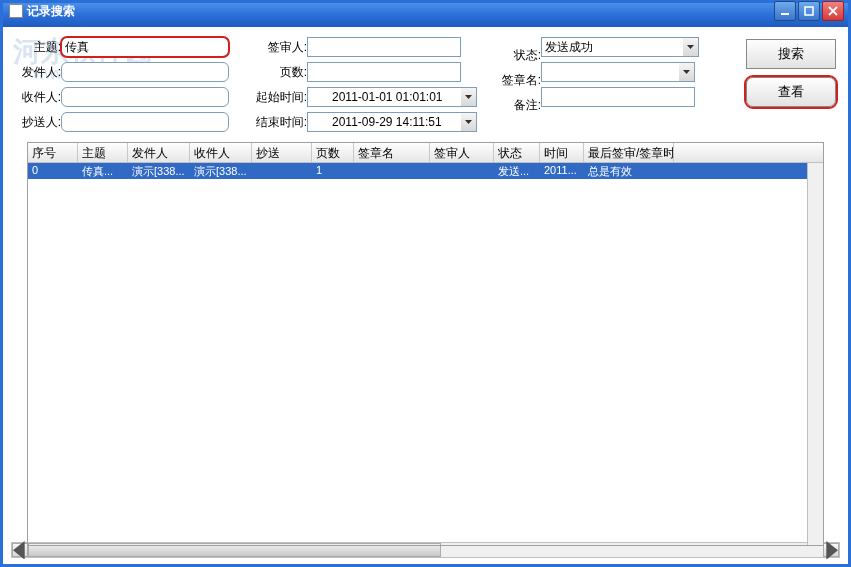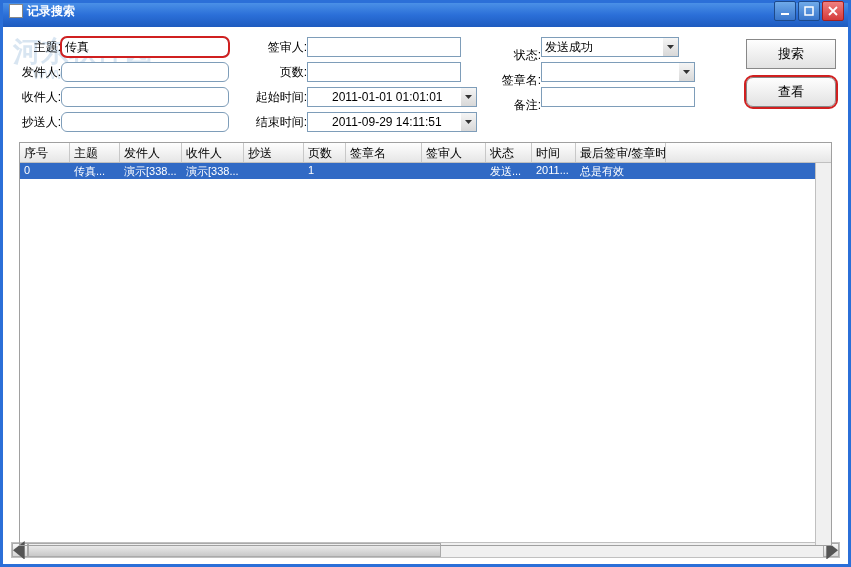--- a/index.html
+++ b/index.html
@@ -30,21 +30,21 @@
 .combo { display: flex; }
 .combo-btn { width: 16px; height: 20px; background: linear-gradient(to bottom, #f5f5f5, #d8d8d8); border: 1px solid #7e9db9; border-left: none; display: flex; align-items: center; justify-content: center; cursor: pointer; }
 .combo-btn svg { width: 7px; height: 4px; }
 .datetime-wrap { display: flex; align-items: center; }
 .datetime-wrap .form-input { width: 138px; border-right: none; }
 
 .btn-col { display: flex; flex-direction: column; gap: 8px; padding-top: 2px; margin-left: auto; }
 .action-btn { width: 90px; height: 30px; background: linear-gradient(to bottom, #fefefe, #e2e2e2); border: 1px solid #888; font-size: 13px; cursor: pointer; }
 .action-btn.view { outline: 2px solid #d02020; border-radius: 7px; }
 
-.table-area { margin: 4px 16px 0; border: 1px solid #a0a0a0; height: 404px; overflow: hidden; position: relative; }
+.table-area { margin: 4px 24px 0; border: 1px solid #a0a0a0; height: 404px; overflow: hidden; position: relative; }
 .table-header { display: flex; height: 20px; background: linear-gradient(to bottom, #fefefe, #e6e6e6); border-bottom: 1px solid #c0c0c0; }
 .th { font-size: 12px; padding: 2px 4px 0; border-right: 1px solid #c8c8c8; overflow: hidden; white-space: nowrap; text-overflow: clip; }
 .table-body { background: #fff; }
 .tr { display: flex; height: 16px; }
 .tr.selected { background: #316ac5; color: #fff; }
 .td { font-size: 11px; padding: 1px 4px 0; border-right: 1px solid transparent; overflow: hidden; white-space: nowrap; text-overflow: ellipsis; }
 
 .hscroll { position: absolute; left: 8px; bottom: 6px; right: 8px; height: 16px; background: #f0f0f0; border: 1px solid #c0c0c0; display: flex; align-items: center; }
 .hsbtn { width: 16px; height: 14px; background: linear-gradient(to bottom, #f8f8f8, #d8d8d8); border: 1px solid #aaa; display: flex; align-items: center; justify-content: center; cursor: pointer; }
 .hstrack { flex: 1; height: 14px; position: relative; }
@@ -135,21 +135,21 @@
               </svg>
             </div>
         </div>
       </div>
     </div>
 
     <div class="form-col c3">
       <div class="form-row">
         <span class="form-label">状态:</span>
         <div class="combo">
-          <input class="form-input" style="width: 122px; border-right: none;" value="发送成功">
+          <input class="form-input" style="width: 142px; border-right: none;" value="发送成功">
           <div class="combo-btn">
               <svg viewBox="0 0 7 4">
                 <path d="M0 0 L7 0 L3.5 4 Z" fill="#333"></path>
               </svg>
             </div>
         </div>
       </div>
       <div class="form-row">
         <span class="form-label">签章名:</span>
         <div class="combo">

